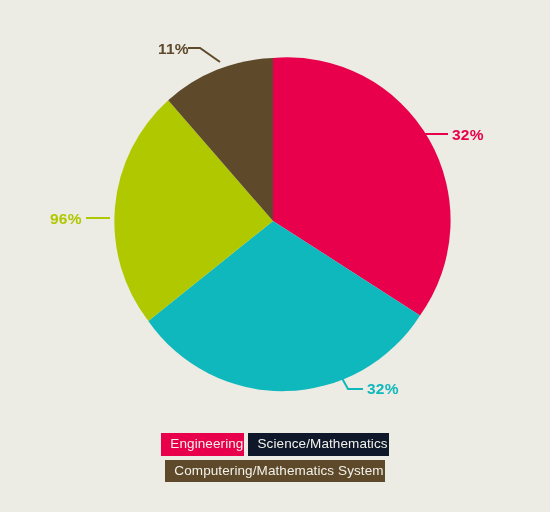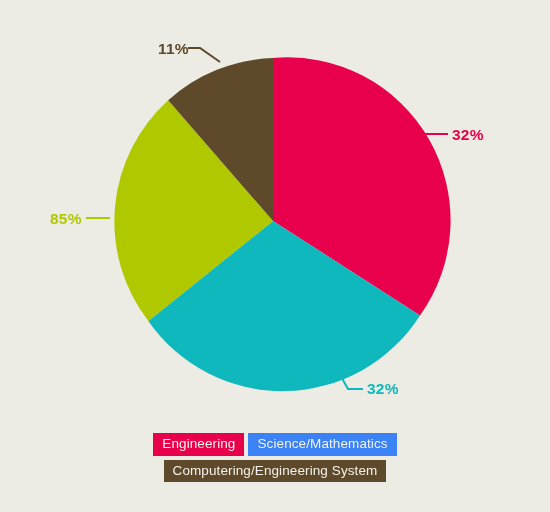--- a/index.html
+++ b/index.html
@@ -53,21 +53,21 @@
     gap: 4px;
   }
   .legend-row {
     display: flex;
     flex-direction: row;
     gap: 4px;
   }
   .legend-chip {
     font-size: 13.5px;
     color: #F2F1EA;
-    padding: 3px 9px 4px 9px;
+    padding: 3px 1px 4px 9px;
     line-height: 1.15;
     white-space: nowrap;
     letter-spacing: 0.1px;
   }
 </style>
 </head>
 <body>
 
 <div id="chart-root">
 
@@ -81,27 +81,27 @@
     <path fill="none" stroke="#E8004C" stroke-width="2" d="M 414 134 L 448 134"></path>
     <path fill="none" stroke="#0FB8BC" stroke-width="2" d="M 338 371 L 348 389 L 363 389"></path>
     <path fill="none" stroke="#AFC800" stroke-width="2" d="M 110 218 L 86 218"></path>
     <path fill="none" stroke="#5E4A2A" stroke-width="2" d="M 220 62 L 200 48 L 188 48"></path>
   </svg>
 
   <span class="pct-label" id="label-engineering" style="color:#E8004C">32%</span>
 
   <span class="pct-label" id="label-business" style="color:#0FB8BC">32%</span>
 
-  <span class="pct-label" id="label-science" style="color:#AFC800">85%</span>
+  <span class="pct-label" id="label-science" style="color:#AFC800">96%</span>
 
   <span class="pct-label" id="label-computing" style="color:#5E4A2A">11%</span>
 
   <div id="legend">
     <div class="legend-row">
       <span class="legend-chip" style="background:#E8004C">Engineering</span>
-      <span class="legend-chip" style="background:#3b82f6">Science/Mathematics</span>
+      <span class="legend-chip" style="background:#0f172a">Science/Mathematics</span>
     </div>
     <div class="legend-row">
-      <span class="legend-chip" style="background:#5E4A2A">Computering/Engineering System</span>
+      <span class="legend-chip" style="background:#5E4A2A">Computering/Mathematics System</span>
     </div>
   </div>
 
 </div>
 
 </body></html>

